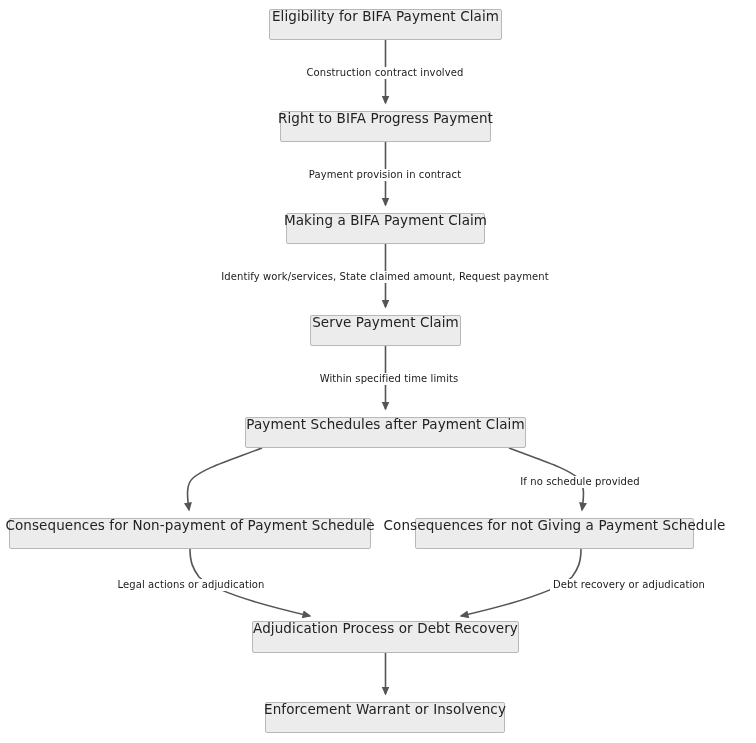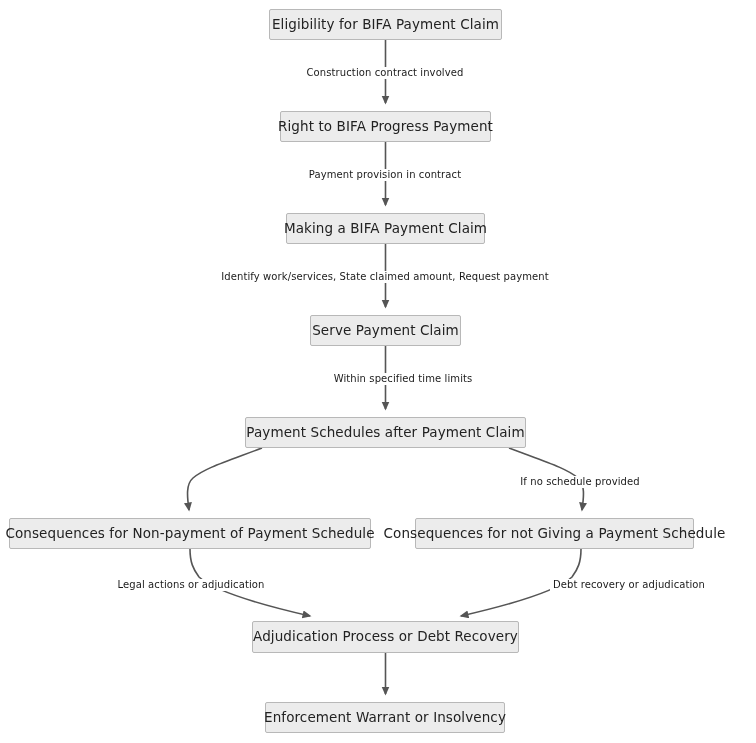--- a/index.html
+++ b/index.html
@@ -22,21 +22,20 @@
     width: 756px;
     height: 743px;
   }
   .node {
     position: absolute;
     box-sizing: border-box;
     background: #ececec;
     border: 1px solid #b8b8b8;
     border-radius: 2px;
     display: flex;
-    align-items: center;
     justify-content: center;
     color: #222222;
     font-size: 13.5px;
     line-height: 1;
     white-space: nowrap;
     letter-spacing: 0.1px;
   }
   .edge-label {
     position: absolute;
     color: #1a1a1a;
@@ -97,18 +96,18 @@
   <div class="node" style="left:252px;top:621px;width:267px;height:32px;">
     <span>Adjudication Process or Debt Recovery</span>
   </div>
   <div class="node" style="left:265px;top:702px;width:240px;height:31px;">
     <span>Enforcement Warrant or Insolvency</span>
   </div>
 
   <div class="edge-label" style="left:385px;top:67px;"><span>Construction contract involved</span></div>
   <div class="edge-label" style="left:385px;top:169px;text-align:center;"><span>Payment provision in contract</span></div>
   <div class="edge-label" style="left:385px;top:271px;"><span>Identify work/services, State claimed amount, Request payment</span></div>
-  <div class="edge-label" style="left:403px;top:373px;"><span>Within specified time limits</span></div>
+  <div class="edge-label" style="left:389px;top:373px;"><span>Within specified time limits</span></div>
   <div class="edge-label" style="left:580px;top:476px;"><span>If no schedule provided</span></div>
   <div class="edge-label" style="left:191px;top:579px;"><span>Legal actions or adjudication</span></div>
   <div class="edge-label" style="left:581px;top:579px;margin-left:48px;"><span>Debt recovery or adjudication</span></div>
 
 </div>
 
 </body></html>

